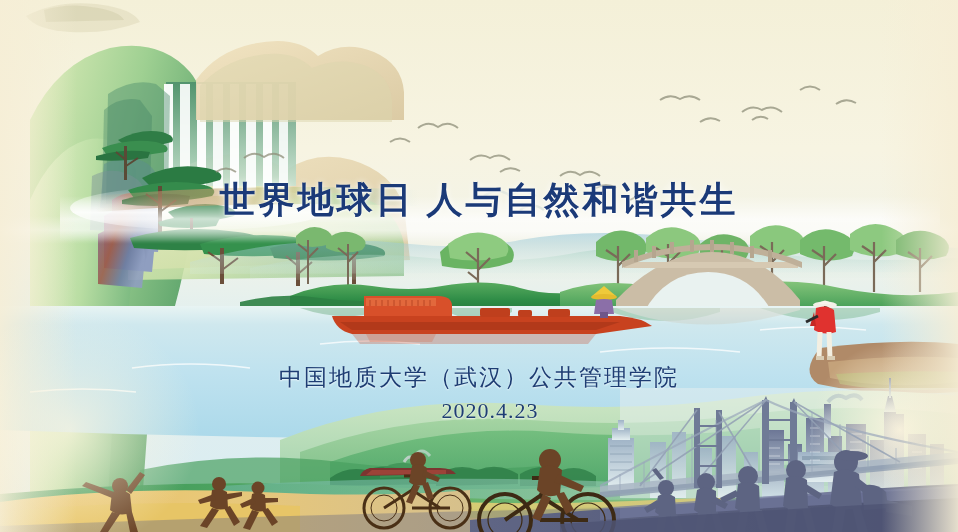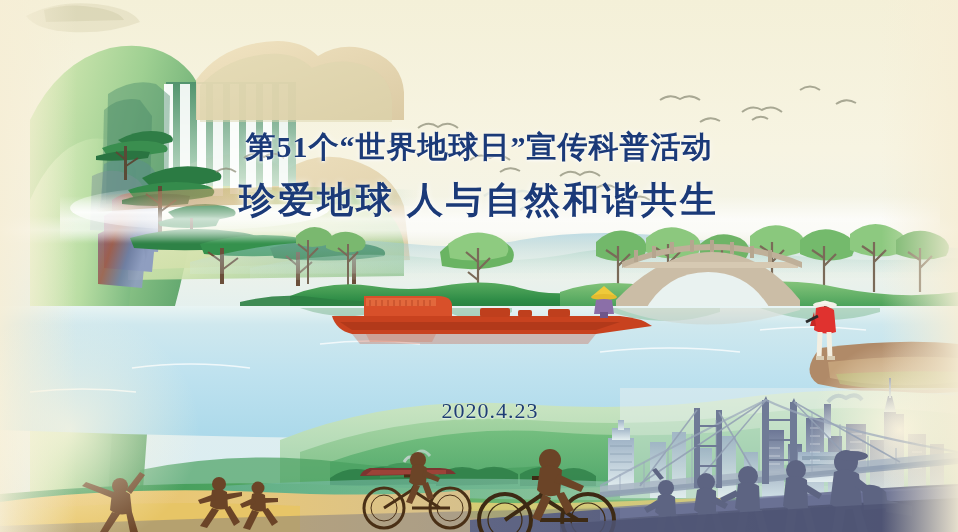--- a/index.html
+++ b/index.html
@@ -683,18 +683,18 @@
       <path d="M484,196 Q498,186 510,196 Q522,186 536,196"></path>
       <path d="M520,210 Q532,201 544,210"></path>
     </g>
 
     <rect x="0" y="0" width="958" height="532" fill="url(#gVign)" opacity=".9"></rect>
 
     <ellipse cx="70" cy="430" rx="130" ry="120" fill="url(#gSunGlow)" opacity=".8"></ellipse>
   </svg>
 
   <div id="text-block">
-    <div class="title-line" id="title-main">第51个“世界地球日”宣传科普活动</div>
-    <div class="title-line" id="title-sub">珍爱地球 人与自然和谐共生</div>
+    <div class="title-line" id="title-sub">世界地球日 人与自然和谐共生</div>
+    <div class="title-line" id="org-line">中国地质大学（武汉）公共管理学院</div>
     <div class="title-line" id="date-line">2020.4.23</div>
   </div>
 
 </div>
 
 </body></html>

